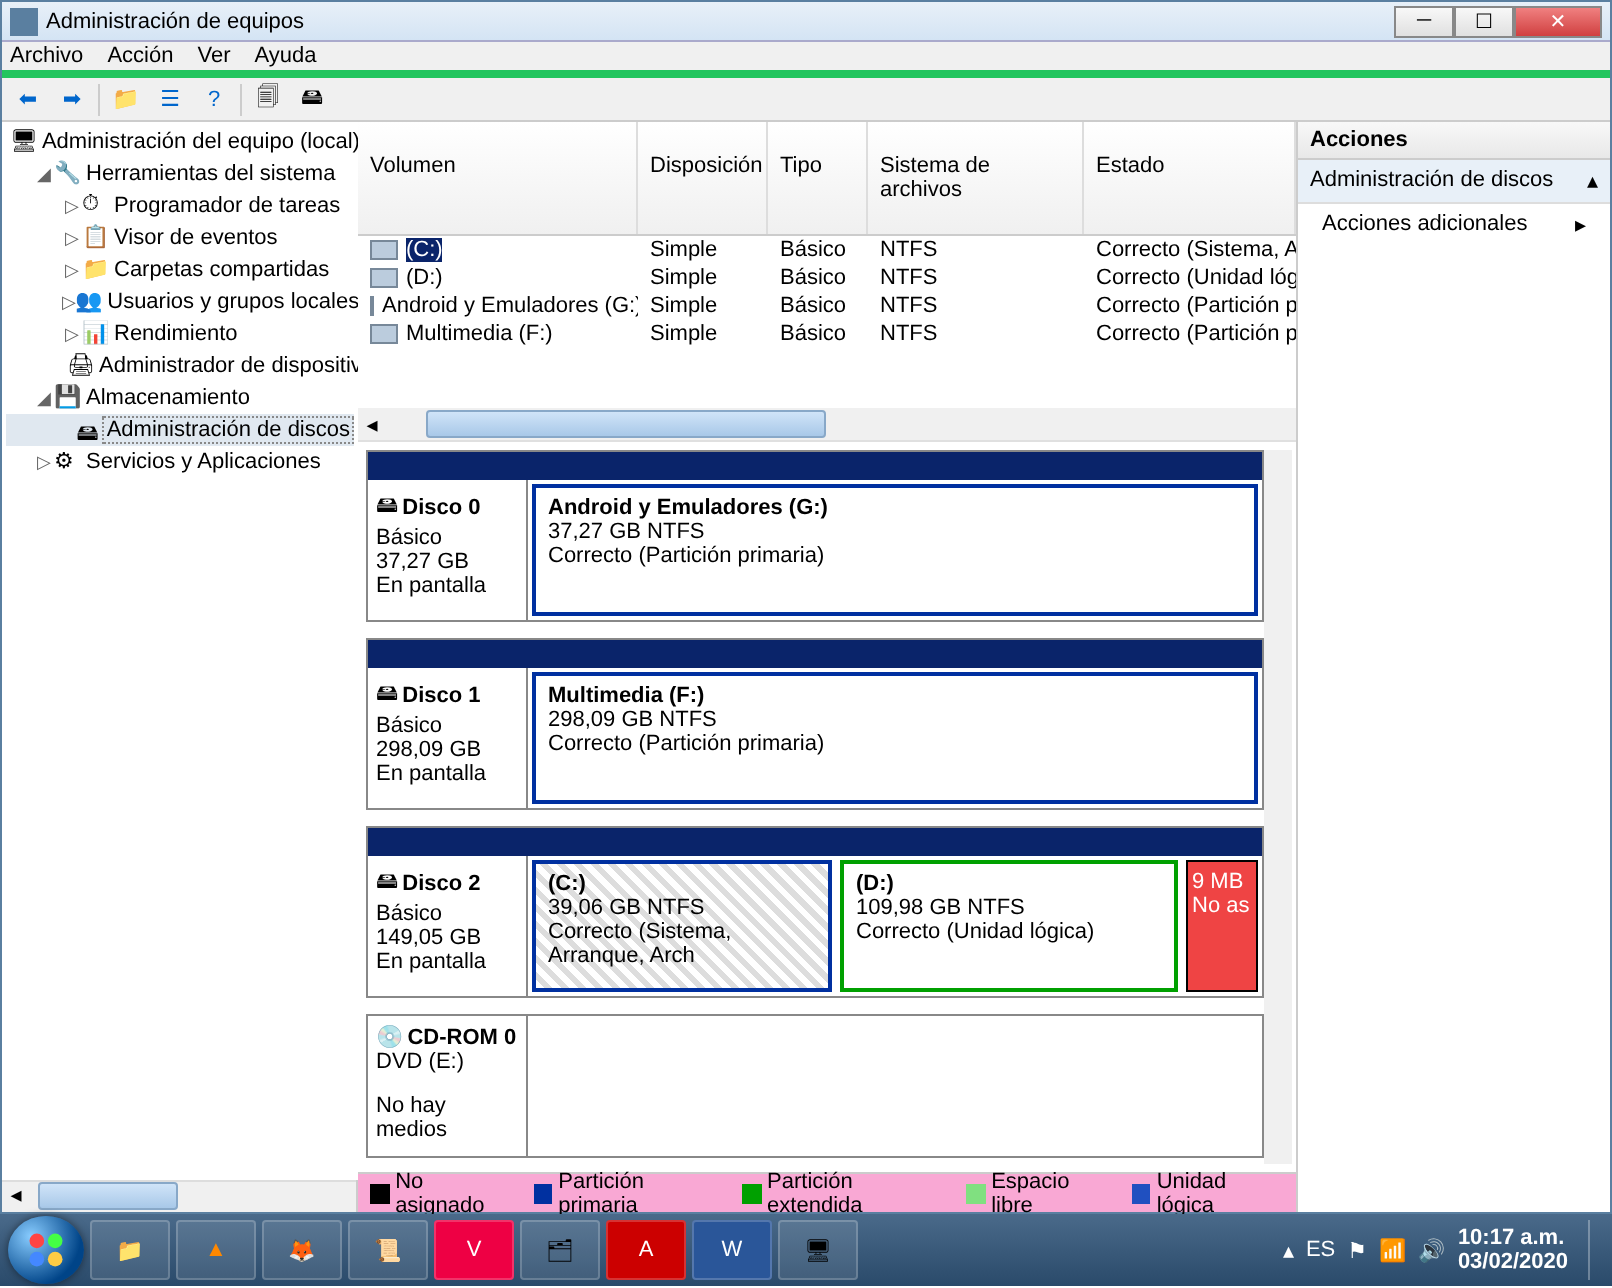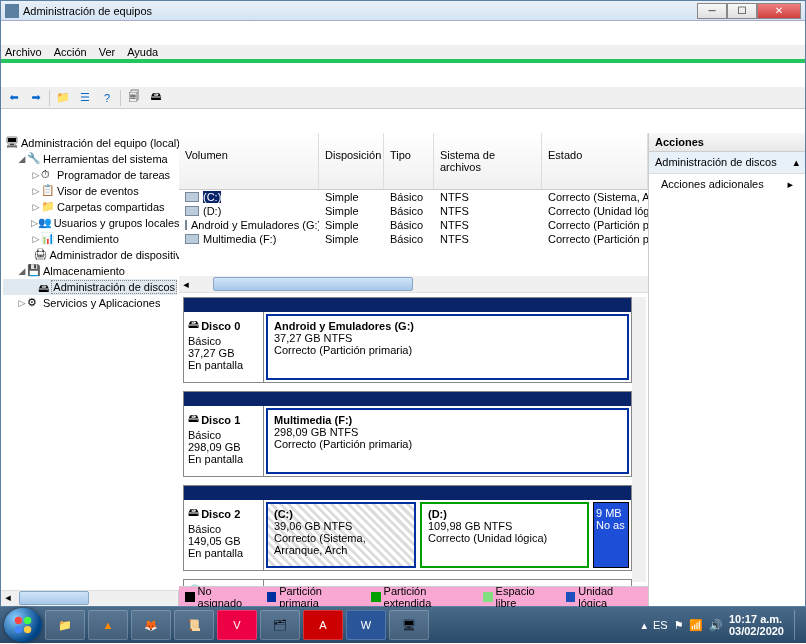--- a/index.html
+++ b/index.html
@@ -1,18 +1,18 @@
 <!DOCTYPE html>
 <html><head>
 <meta charset="utf-8">
 <style>
 * { margin: 0; padding: 0; box-sizing: border-box; font-family: "Segoe UI", Tahoma, sans-serif; font-size: 11px; }
 html, body { width: 806px; height: 644px; overflow: hidden; background: #fff; }
 
-.window { width: 806px; height: 607px; border: 1px solid #5a7fa0; background: #fff; display: flex; flex-direction: column; gap: 24px; }
+.window { width: 806px; height: 607px; border: 1px solid #5a7fa0; background: #fff; display: flex; flex-direction: column; }
 .titlebar { height: 20px; background: linear-gradient(#e8f0f8, #d4e4f4); display: flex; align-items: center; padding: 0 4px; border-bottom: 1px solid #aac; }
 .titlebar-icon { width: 14px; height: 14px; background: #5a7fa0; margin-right: 4px; }
 .titlebar-text { flex: 1; color: #000; }
 .titlebar-btns { display: flex; gap: 0; }
 .titlebar-btn { width: 30px; height: 16px; border: 1px solid #888; background: linear-gradient(#f8f8f8,#e0e0e0); display: flex; align-items: center; justify-content: center; font-size: 10px; cursor: pointer; }
 .titlebar-btn.close { background: linear-gradient(#f08080,#d04040); color: #fff; width: 44px; }
 .titlebar-btn.max { }
 .menubar { height: 18px; background: #f0f0f0; display: flex; align-items: center; padding: 0 4px; gap: 12px; border-bottom: 4px solid #22c55e; }
 .menubar span { cursor: pointer; }
 .toolbar { height: 22px; background: #f0f0f0; display: flex; align-items: center; padding: 0 4px; gap: 4px; border-bottom: 1px solid #ccc; }
@@ -41,21 +41,21 @@
 
 .disk-pane { flex: 1; overflow-y: auto; padding: 4px 16px 4px 4px; position: relative; }
 .disk-block { border: 1px solid #888; margin-bottom: 8px; background: #fff; display: flex; flex-direction: column; }
 .disk-header-bar { height: 14px; background: #0a246a; }
 .disk-body { display: flex; min-height: 70px; }
 .disk-info { width: 80px; padding: 4px; border-right: 1px solid #888; }
 .disk-info .dn { font-weight: bold; }
 .disk-parts { flex: 1; display: flex; }
 .part { border: 2px solid #0030a0; margin: 2px; padding: 4px 6px; flex: 1; position: relative; }
 .part.extended { border: 2px solid #00a000; }
-.part.unalloc { border: 1px solid #000; background: #1d4ed8; color: #fff; flex: 0 0 36px; padding: 4px 2px; font-size: 10px; }
+.part.unalloc { border: 1px solid #000; background: #ef4444; color: #fff; flex: 0 0 36px; padding: 4px 2px; font-size: 10px; }
 .part .pn { font-weight: bold; }
 .part.hatched { background: repeating-linear-gradient(45deg, #fff, #fff 3px, #ddd 3px, #ddd 6px); }
 .disk-vscroll { position:absolute; right:2px; top:4px; bottom:4px; width:14px; background:#f0f0f0; }
 
 .legend { height: 20px; border-top: 1px solid #ccc; display: flex; align-items: center; gap: 10px; padding: 0 6px; background: #f9a8d4; }
 .legend-item { display: flex; align-items: center; gap: 3px; }
 .legend-swatch { width: 10px; height: 10px; }
 
 .actions-pane { width: 156px; background: #fff; }
 .actions-header { background: linear-gradient(#f8f8f8,#e8e8e8); padding: 3px 6px; font-weight: bold; border-bottom: 1px solid #ccc; }

